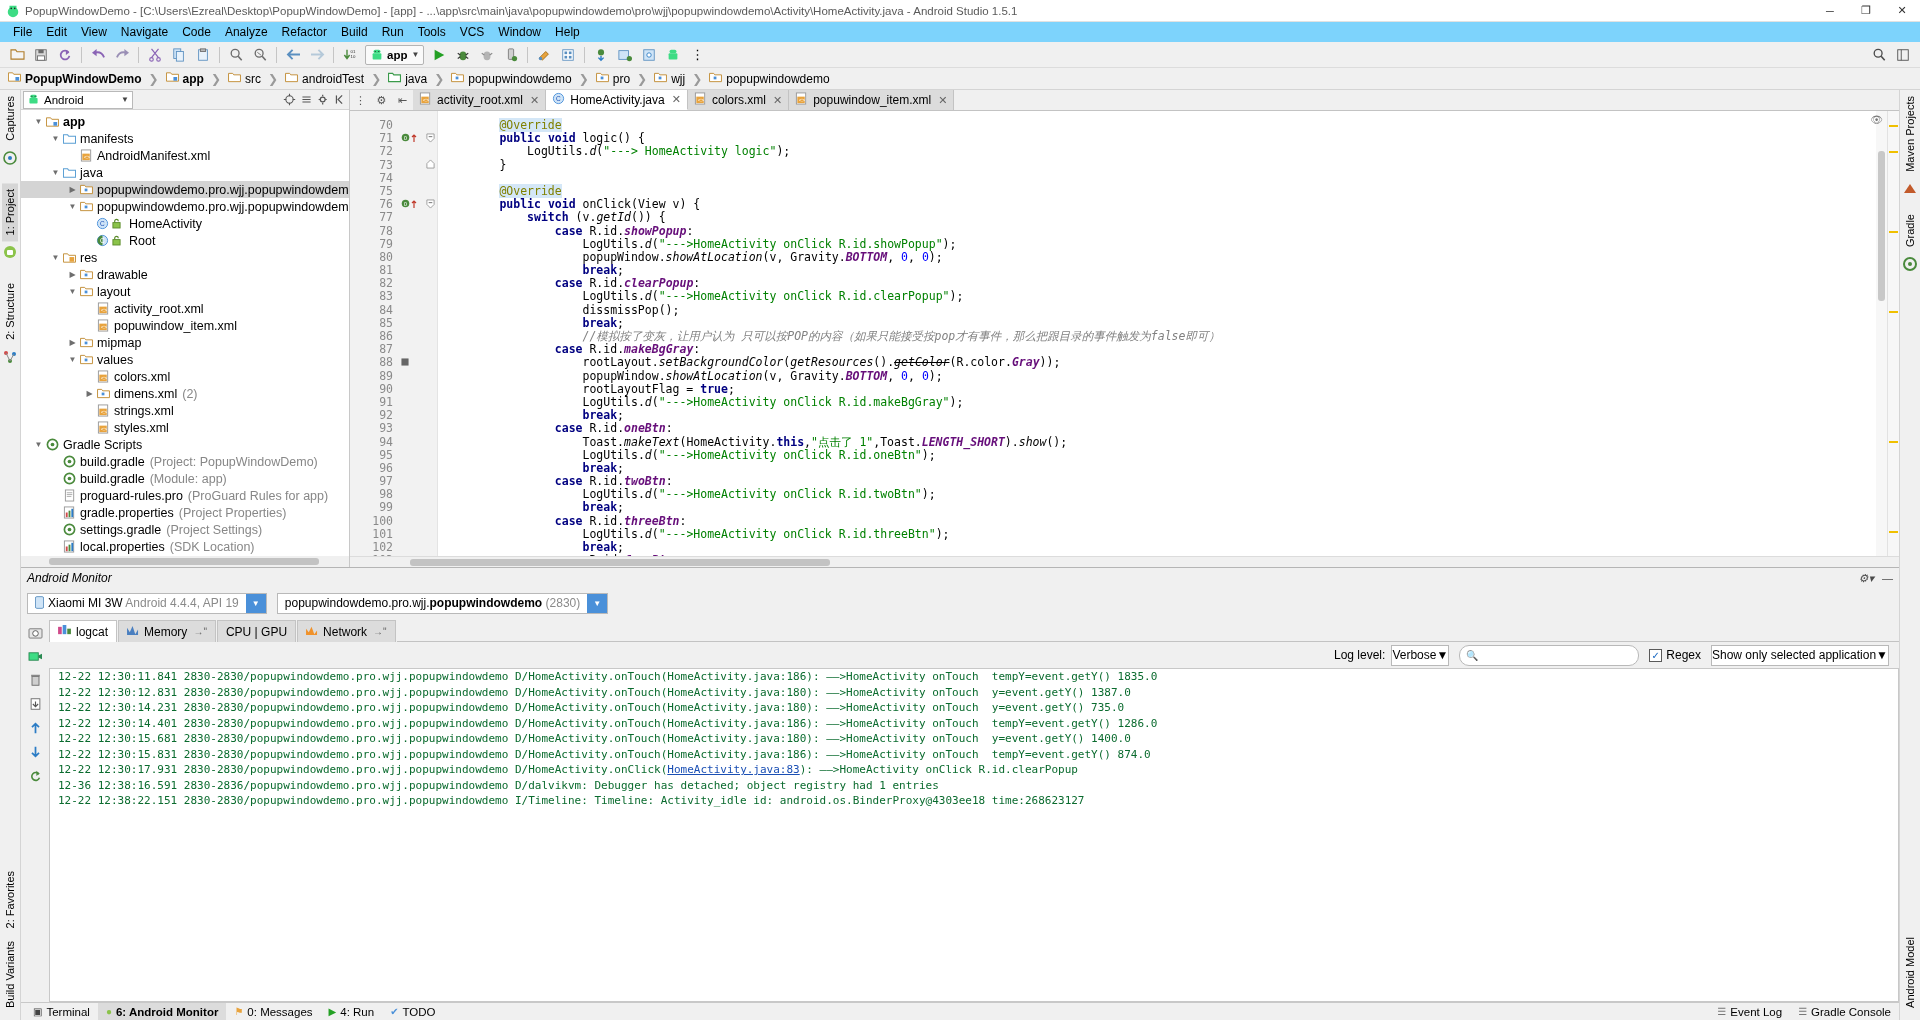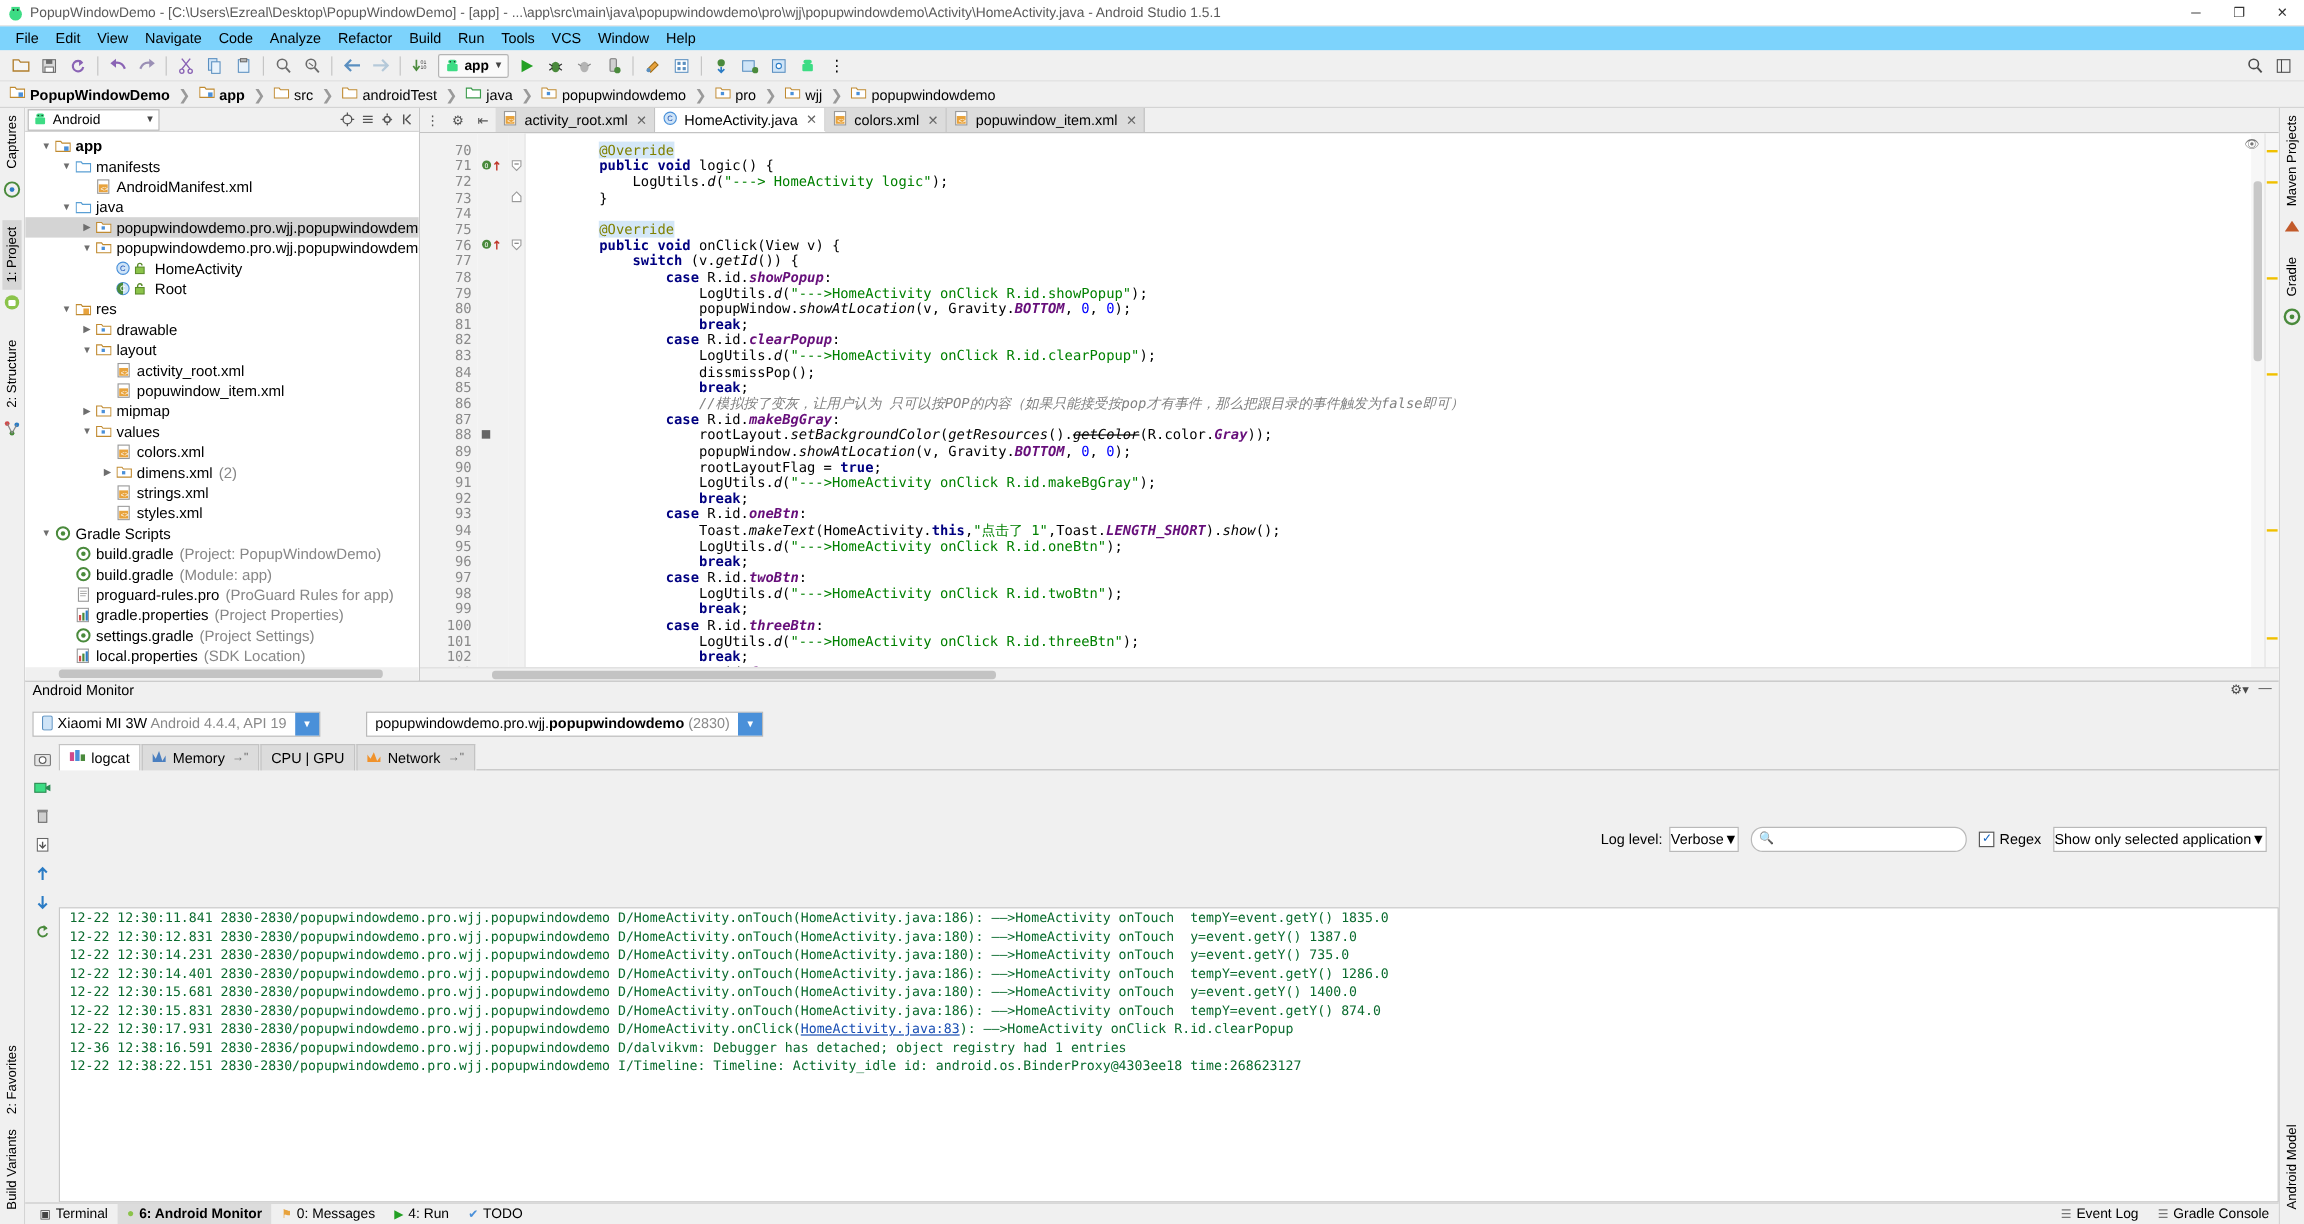--- a/index.html
+++ b/index.html
@@ -123,37 +123,37 @@
   .stripe-mark { position:absolute; right:1px; width:9px; height:2px; background:#f0c000; }
   .eye { position:absolute; right:16px; top:3px; font-size:10px; color:#777; }
   .ed-vscroll { position:absolute; right:12px; top:0; width:11px; height:100%; background:#f7f7f7; }
   .ed-vscroll .thumb { position:absolute; left:2px; width:7px; top:40px; height:150px; background:#c8c8c8; border-radius:3px; }
   .ed-hscroll { height:11px; background:#f0f0f0; flex:none; position:relative; border-top:1px solid #dcdcdc;}
   .ed-hscroll .thumb { position:absolute; left:60px; width:420px; top:2px; height:7px; background:#c3c3c3; border-radius:3px; }
 
   
   .monitor { height:435px; background:#f0f0f0; display:flex; flex-direction:column; flex:none;
              border-top:1px solid #b5b5b5; }
-  .mon-title { height:20px; display:flex; align-items:flex-start; padding:0 6px; flex:none; }
+  .mon-title { height:20px; display:flex; align-items:center; padding:0 6px; flex:none;font-style:italic; }
   .mon-title .mt-label { font-size:12px; }
   .mon-title .mt-grow { flex:1; }
   .mon-title .mt-ico { font-size:11px; color:#4a4a4a; margin-left:8px; }
-  .mon-devrow { height:30px; display:flex; align-items:center; padding:0 6px; flex:none;gap:28px; }
+  .mon-devrow { height:30px; display:flex; align-items:center; padding:0 6px; flex:none; }
   .combo { height:21px; border:1px solid #b9b9b9; background:#fff; display:flex; align-items:center;
            margin-right:10px; }
   .combo .cb-text { padding:0 7px; font-size:12px; white-space:nowrap; }
   .combo .cb-arrow { width:20px; height:19px; background:#4a90d9; color:#fff; display:flex;
                      align-items:center; justify-content:center; font-size:8px; flex:none; }
   .dim { color:#8a8a8a; }
   .mon-body { flex:1; display:flex; min-height:0; }
   .mon-left { width:28px; background:#f0f0f0; display:flex; flex-direction:column;
               align-items:center; padding-top:4px; flex:none; }
   .mon-left .mico { width:20px; height:20px; display:flex; align-items:center; justify-content:center;
                     font-size:12px; margin-bottom:4px; }
-  .mon-main { flex:1; display:flex; flex-direction:column; min-width:0;gap:44px; }
+  .mon-main { flex:1; display:flex; flex-direction:column; min-width:0; }
   .mon-tabs { height:24px; display:flex; align-items:flex-end; flex:none; }
   .mtab { display:flex; align-items:center; height:22px; padding:0 8px; font-size:12px;
           background:#dcdcdc; border:1px solid #c3c3c3; border-bottom:none; margin-right:1px; }
   .mtab.active { background:#fff; }
   .mtab .mt-ic { margin-right:5px; }
   .mtab .mt-pin { margin-left:6px; font-size:10px; color:#666; }
   .mon-toolrow { height:26px; display:flex; align-items:center; justify-content:flex-end;
                  padding:0 8px; flex:none; background:#f0f0f0; }
   .mtr-label { font-size:12px; margin-right:6px; }
   .mtr-combo { height:21px; border:1px solid #b9b9b9; background:#fff; display:flex;

